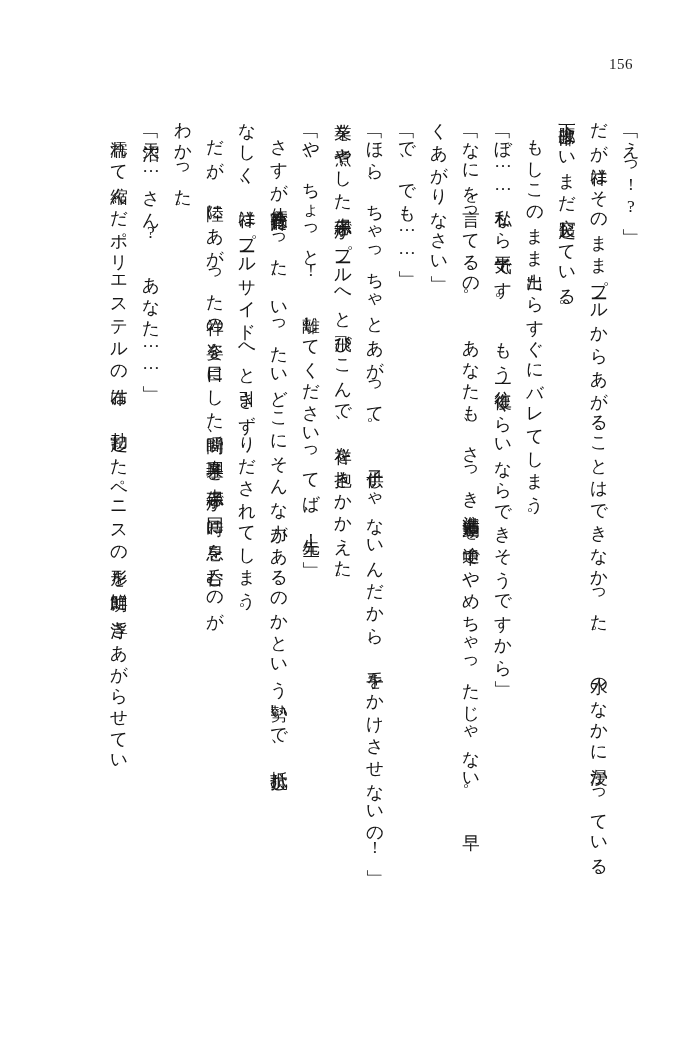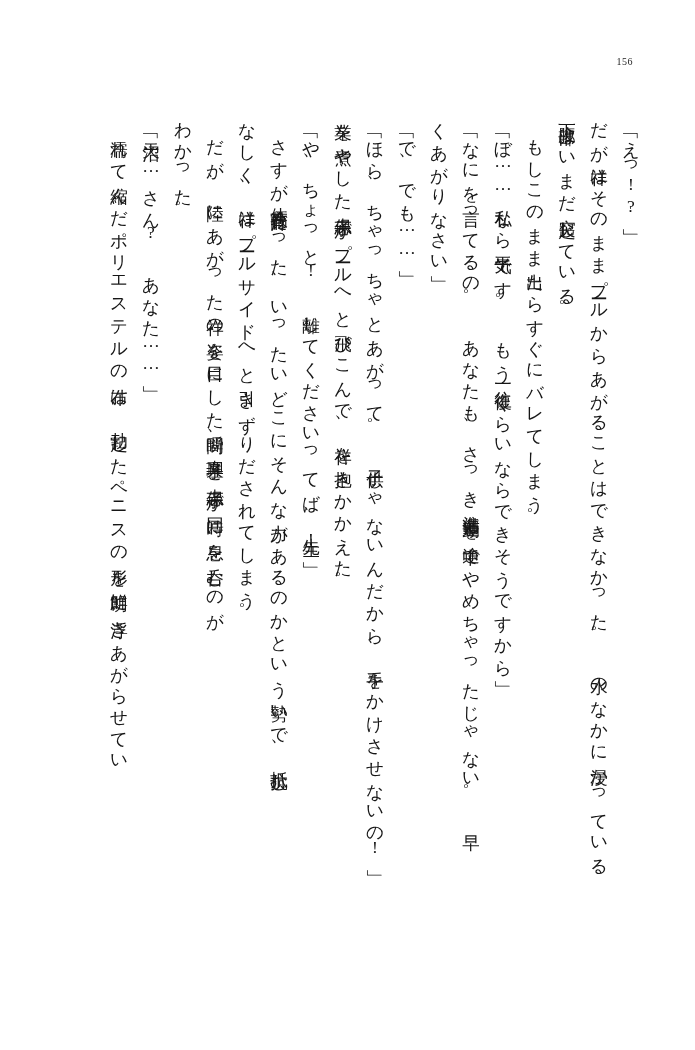--- a/index.html
+++ b/index.html
@@ -17,21 +17,21 @@
   #page {
     position: relative;
     width: 695px;
     height: 1050px;
     background: #ffffff;
   }
   #page-number {
     position: absolute;
     top: 56px;
     right: 62px;
-    font-size: 10px;
+    font-size: 15px;
     letter-spacing: 0.5px;
     color: #1d1d1d;
     font-family: "Liberation Serif", "DejaVu Serif", serif;
   }
   #text-body {
     position: absolute;
     top: 110px;
     right: 56px;
     left: 52px;
     bottom: 48px;

